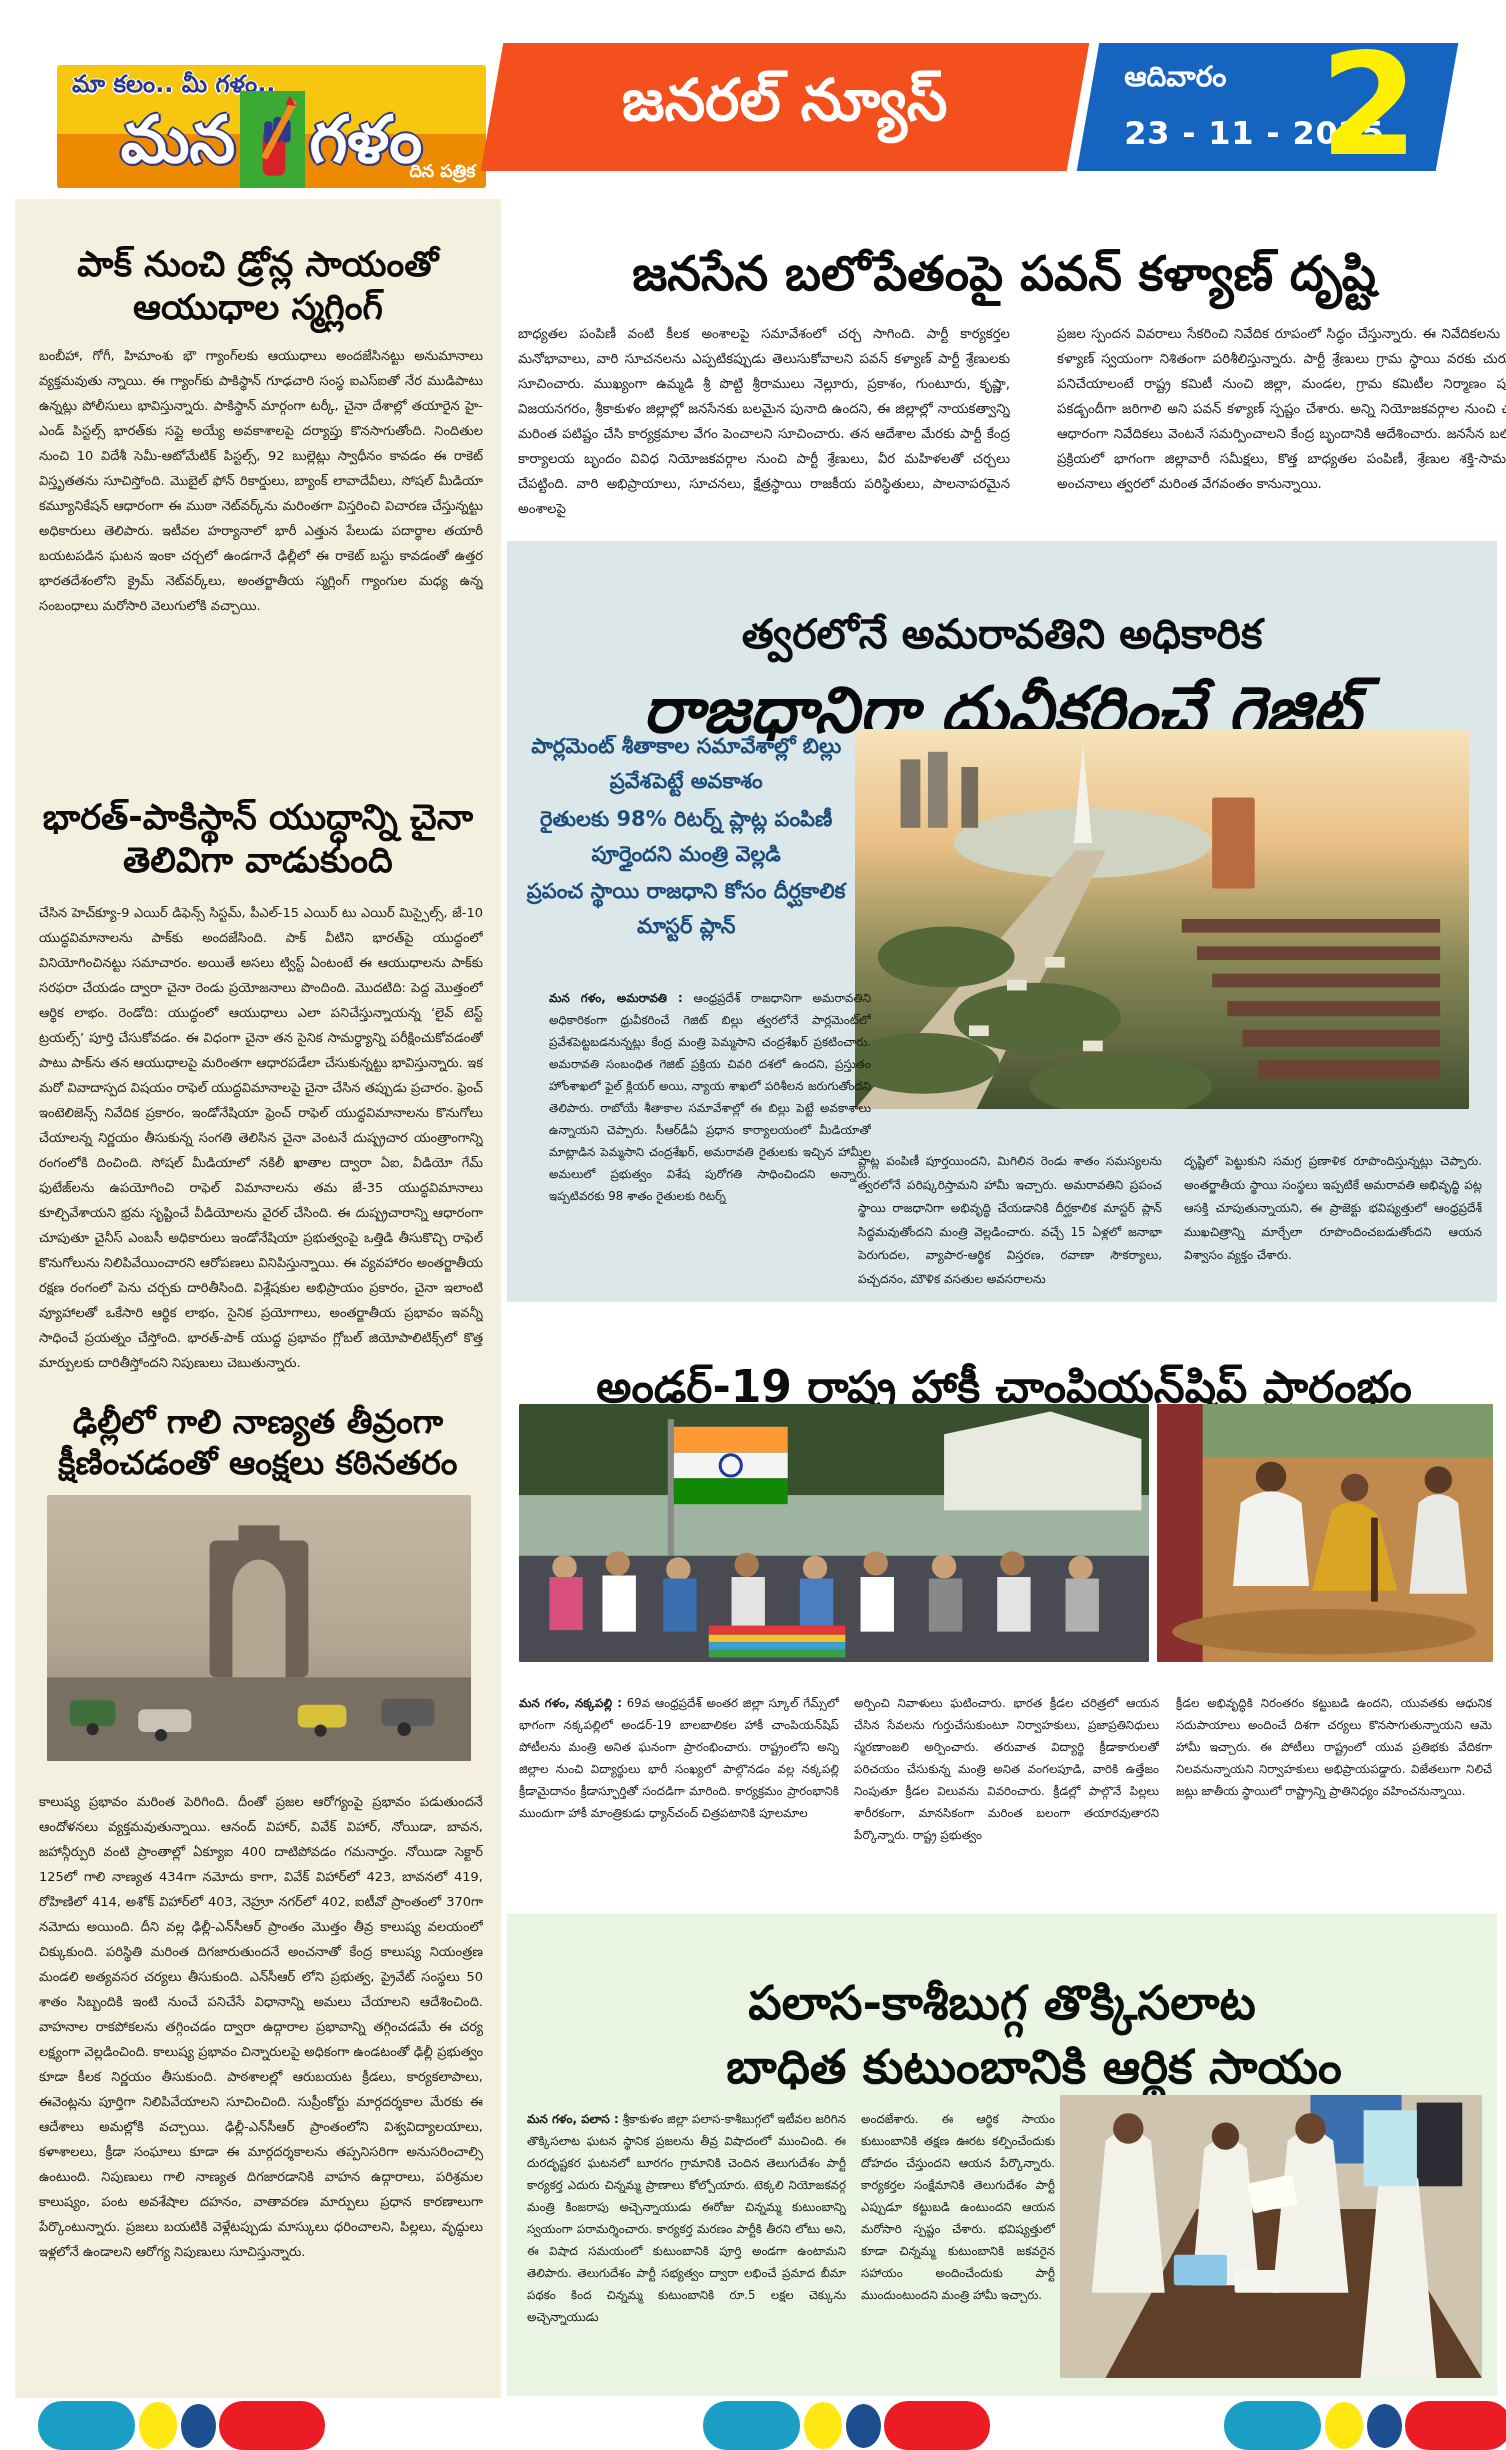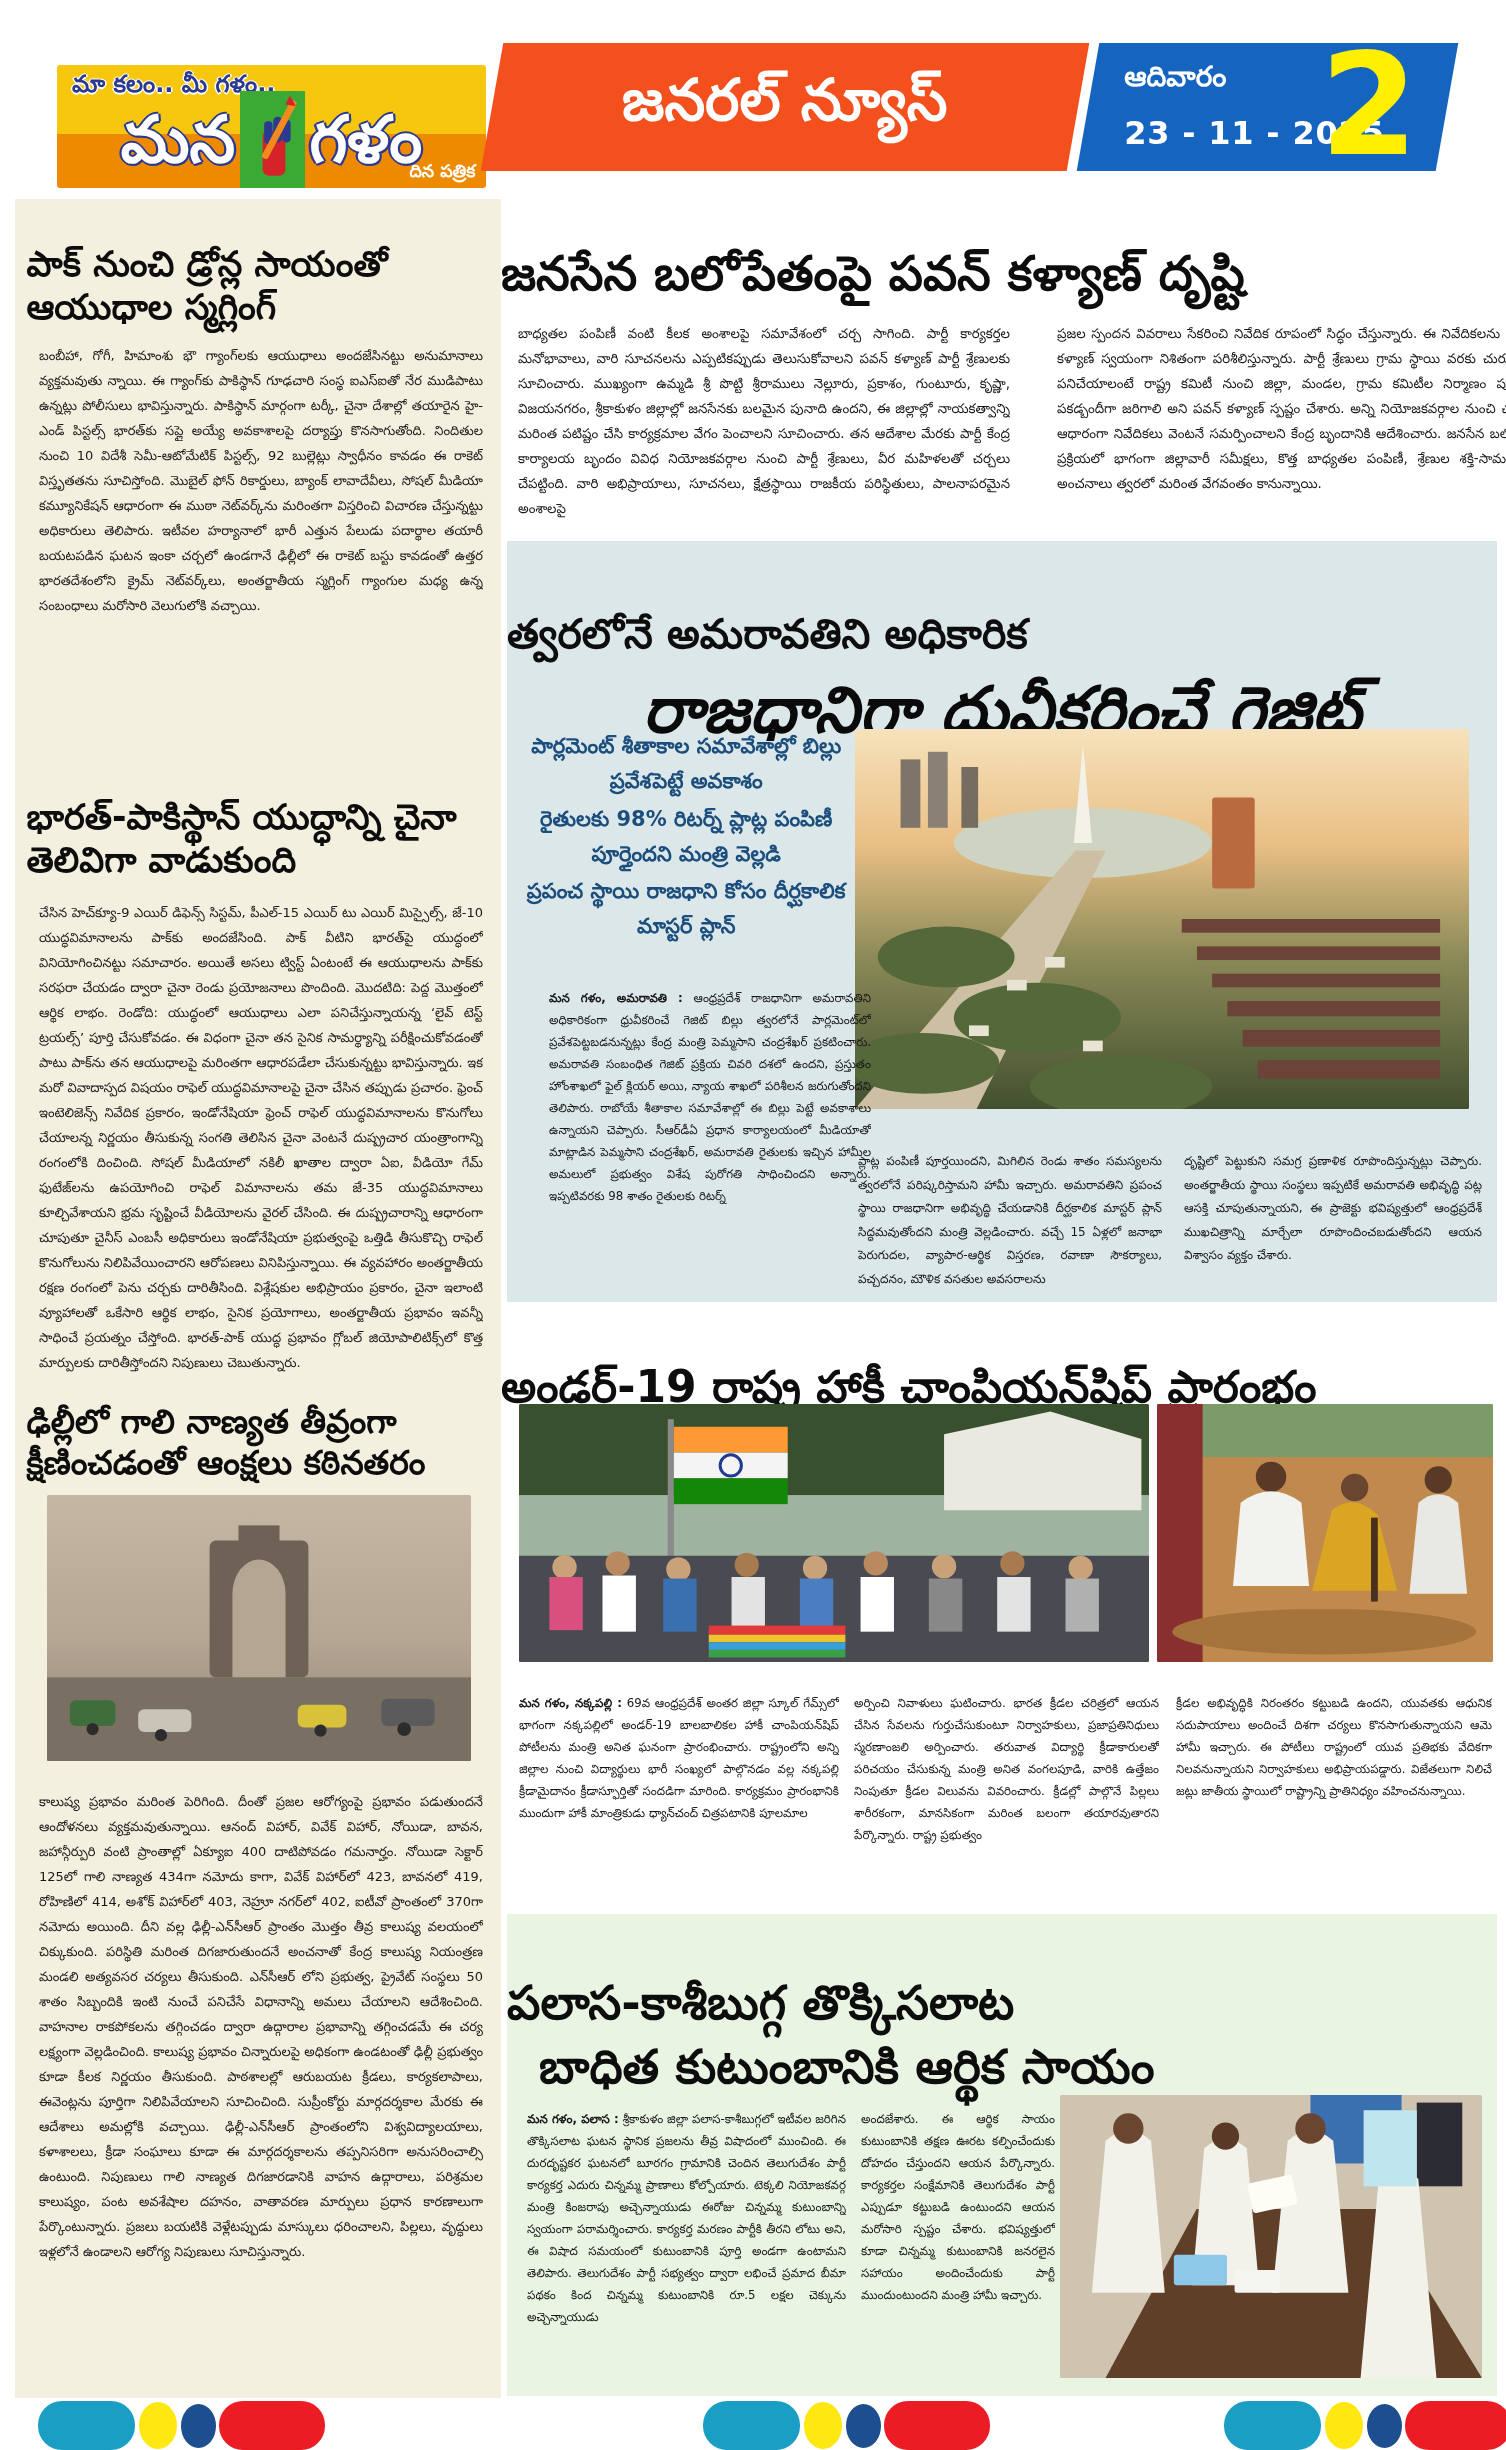--- a/index.html
+++ b/index.html
@@ -17,21 +17,21 @@
   .logo-sub{position:absolute;right:10.6px;bottom:3px;font-size:17.5px;font-weight:bold;color:#ffffff;}
   .banner{position:absolute;left:492px;top:43px;width:586px;height:128px;background:#f3501e;
         transform:skewX(-10deg);display:flex;align-items:center;justify-content:center;}
   .banner-text{transform:skewX(10deg);font-size:58px;font-weight:bold;color:#ffffff;white-space:nowrap;}
   .datebox{position:absolute;left:1088px;top:43px;width:359px;height:128px;background:#1464c0;transform:skewX(-10deg);}
   .datebox-inner{transform:skewX(10deg);position:absolute;left:36px;top:16.7px;color:#ffffff;font-weight:bold;}
   .datebox-day{font-size:28px;margin-bottom:13.7px;}
   .datebox-date{font-size:32px;letter-spacing:0.8px;}
   .pagenum{position:absolute;left:1320px;top:35px;font-size:141px;line-height:1;font-weight:bold;color:#ffef00;z-index:5;}
   
-  .headline{font-weight:800;color:#0d0d0d;text-align:left;line-height:1.22;}
+  .headline{font-weight:800;color:#0d0d0d;text-align:center;line-height:1.22;}
   .bodytext{text-align:justify;color:#191919;overflow:hidden;}
   .photo{position:absolute;overflow:hidden;border-radius:1.5px;}
   .photo svg{display:block;width:100%;height:100%;}
   
   .left-col{position:absolute;left:15px;top:199px;width:486px;height:2199px;background:#f4f0e0;}
   .lc-h1{position:absolute;left:11.4px;top:15px;width:463px;font-size:35px;}
   .lc-b1{position:absolute;left:24px;top:131px;width:444px;height:425px;font-size:13px;line-height:25px;}
   .lc-h2{position:absolute;left:11.4px;top:568px;width:463px;font-size:35px;}
   .lc-b2{position:absolute;left:24px;top:688px;width:444px;height:472px;font-size:13px;line-height:25px;}
   .lc-h3{position:absolute;left:11.4px;top:1176px;width:463px;font-size:33px;}
@@ -282,21 +282,21 @@
   <p class="bodytext hk-c3">క్రీడల అభివృద్ధికి నిరంతరం కట్టుబడి ఉందని, యువతకు ఆధునిక సదుపాయాలు అందించే దిశగా చర్యలు కొనసాగుతున్నాయని ఆమె హామీ ఇచ్చారు. ఈ పోటీలు రాష్ట్రంలో యువ ప్రతిభకు వేదికగా నిలవనున్నాయని నిర్వాహకులు అభిప్రాయపడ్డారు. విజేతలుగా నిలిచే జట్లు జాతీయ స్థాయిలో రాష్ట్రాన్ని ప్రాతినిధ్యం వహించనున్నాయి.</p>
 
   <section class="pl-box">
     <h2 class="headline pl-h1">పలాస-కాశీబుగ్గ తొక్కిసలాట</h2>
     <h2 class="headline pl-h2">బాధిత కుటుంబానికి ఆర్థిక సాయం</h2>
 
     <p class="bodytext pl-c1">
       <b class="dl">మన గళం, పలాస :</b>
       <span>శ్రీకాకుళం జిల్లా పలాస-కాశీబుగ్గలో ఇటీవల జరిగిన తొక్కిసలాట ఘటన స్థానిక ప్రజలను తీవ్ర విషాదంలో ముంచింది. ఈ దురదృష్టకర ఘటనలో బూరగం గ్రామానికి చెందిన తెలుగుదేశం పార్టీ కార్యకర్త ఎదురు చిన్నమ్మ ప్రాణాలు కోల్పోయారు. టెక్కలి నియోజకవర్గ మంత్రి కింజరాపు అచ్చెన్నాయుడు ఈరోజు చిన్నమ్మ కుటుంబాన్ని స్వయంగా పరామర్శించారు. కార్యకర్త మరణం పార్టీకి తీరని లోటు అని, ఈ విషాద సమయంలో కుటుంబానికి పూర్తి అండగా ఉంటామని తెలిపారు. తెలుగుదేశం పార్టీ సభ్యత్వం ద్వారా లభించే ప్రమాద బీమా పథకం కింద చిన్నమ్మ కుటుంబానికి రూ.5 లక్షల చెక్కును అచ్చెన్నాయుడు</span>
     </p>
-    <p class="bodytext pl-c2">అందజేశారు. ఈ ఆర్థిక సాయం కుటుంబానికి తక్షణ ఊరట కల్పించేందుకు దోహదం చేస్తుందని ఆయన పేర్కొన్నారు. కార్యకర్తల సంక్షేమానికి తెలుగుదేశం పార్టీ ఎప్పుడూ కట్టుబడి ఉంటుందని ఆయన మరోసారి స్పష్టం చేశారు. భవిష్యత్తులో కూడా చిన్నమ్మ కుటుంబానికి జనరలైన సహాయం అందించేందుకు పార్టీ ముందుంటుందని మంత్రి హామీ ఇచ్చారు.</p>
+    <p class="bodytext pl-c2">అందజేశారు. ఈ ఆర్థిక సాయం కుటుంబానికి తక్షణ ఊరట కల్పించేందుకు దోహదం చేస్తుందని ఆయన పేర్కొన్నారు. కార్యకర్తల సంక్షేమానికి తెలుగుదేశం పార్టీ ఎప్పుడూ కట్టుబడి ఉంటుందని ఆయన మరోసారి స్పష్టం చేశారు. భవిష్యత్తులో కూడా చిన్నమ్మ కుటుంబానికి జకవరైన సహాయం అందించేందుకు పార్టీ ముందుంటుందని మంత్రి హామీ ఇచ్చారు.</p>
 
     <div class="photo pl-photo">
       <svg viewBox="0 0 556 372" preserveAspectRatio="none">
         <rect width="556" height="372" fill="#cfc4b0"></rect>
         <rect x="330" y="0" width="120" height="90" fill="#3a6fb0"></rect>
         <rect x="470" y="10" width="60" height="110" fill="#2c2c34"></rect>
         <path d="M60 372 L180 150 L420 150 L556 372 Z" fill="#5f3f28"></path>
         <g fill="#f2f1ea">
           <path d="M60 60 q30 -26 60 0 l18 200 h-96 z"></path>
           <path d="M190 70 q28 -24 56 0 l16 180 h-88 z"></path>

